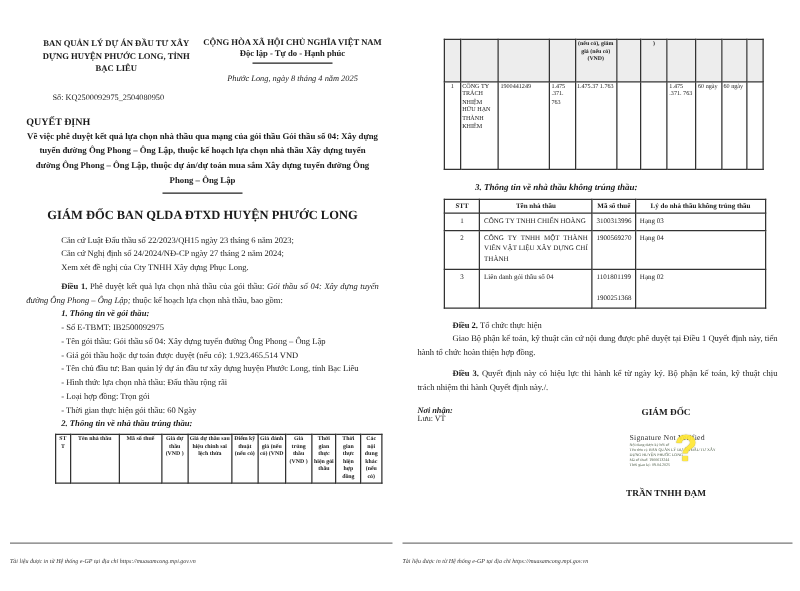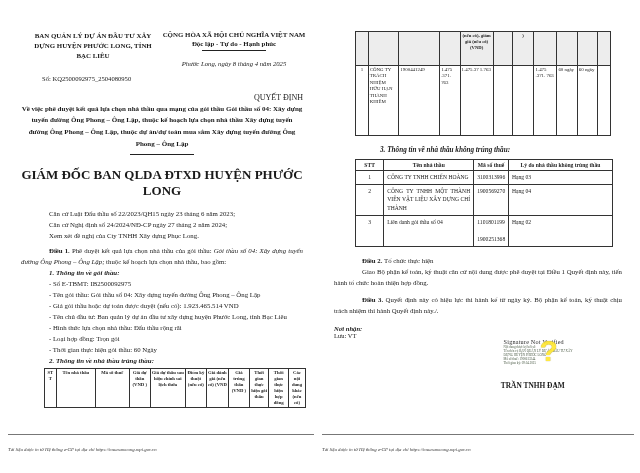--- a/index.html
+++ b/index.html
@@ -14,23 +14,23 @@
   .hdr-row { display:flex; margin-top:31px; }
   .org-block { width:118px; margin-left:26px; text-align:center; font-weight:bold; font-size:6.9px; line-height:1.45; }
   .nat-block { width:156px; margin-left:4px; text-align:center; }
   .nat-title { font-weight:bold; font-size:6.9px; }
   .nat-motto { font-weight:bold; font-size:6.9px; margin-top:2px; }
   .hr-short { width:64px; border-top:1px solid #222; margin:2.5px auto 0 auto; }
   .place-date { font-style:italic; font-size:6.7px; margin-top:9px; }
   .doc-no { font-size:6.6px; margin:8px 0 0 34px; }
 
   .content { width:292px; margin:0 auto; padding:0 4px 0 6px; }
-  .tt-main { text-align:right; font-weight:normal; font-size:8px; margin-top:11px; }
+  .tt-main { text-align:left; font-weight:bold; font-size:8px; margin-top:11px; }
   .tt-about { text-align:center; font-weight:bold; font-size:7px; line-height:1.7; width:282px; margin:2px auto 0 auto; }
-  .authority { text-align:center; font-weight:bold; font-size:13px; margin-top:12px; }
+  .authority { text-align:center; font-weight:bold; font-size:10px; margin-top:12px; }
 
   p.body { font-size:6.8px; line-height:11px; text-indent:28px; text-align:justify; }
   .preamble p { text-align:left; }
   .decision-h { text-align:center; font-weight:bold; font-size:7.4px; margin-top:5px; }
   .sec-h { font-weight:bold; font-style:italic; font-size:6.9px; line-height:11px; text-indent:28px; }
   .mt4 { margin-top:4px; }
 
   
   table { border-collapse:collapse; table-layout:fixed; }
   .wt { width:262px; margin:2px 0 0 36px; }
@@ -233,20 +233,21 @@
     <p class="body" style="text-align:left; margin-top:8px"><b>Điều 2.</b><span> Tổ chức thực hiện</span></p>
     <p class="body">Giao Bộ phận kế toán, kỹ thuật căn cứ nội dung được phê duyệt tại Điều 1 Quyết định này, tiến hành tổ chức hoàn thiện hợp đồng.</p>
     <p class="body" style="margin-top:6px"><b>Điều 3.</b><span> Quyết định này có hiệu lực thi hành kể từ ngày ký. Bộ phận kế toán, kỹ thuật chịu trách nhiệm thi hành Quyết định này./.</span></p>
 
     <div class="signoff">
       <div class="recips">
         <div class="lbl">Nơi nhận:</div>
         <div>Lưu: VT</div>
       </div>
       <div class="sign-col">
+        <div class="sign-title">GIÁM ĐỐC</div>
         <div class="stamp">
           <div class="stamp-title">Signature Not Verified</div>
           <div class="stamp-line">Nội dung được ký bởi số</div>
           <div class="stamp-line">Tên đơn vị: BAN QUẢN LÝ DỰ ÁN ĐẦU TƯ XÂY</div>
           <div class="stamp-line">DỰNG HUYỆN PHƯỚC LONG</div>
           <div class="stamp-line">Mã số thuế: 1900613244</div>
           <div class="stamp-line">Thời gian ký: 09.04.2025</div>
           <div class="stamp-q">?</div>
         </div>
         <div class="sign-name">TRẦN TNHH ĐẠM</div>

